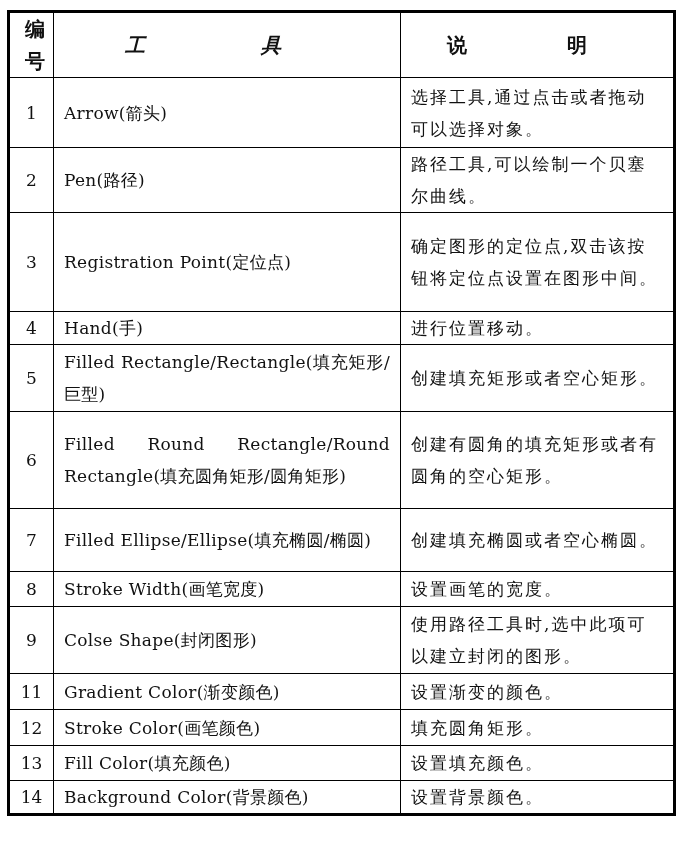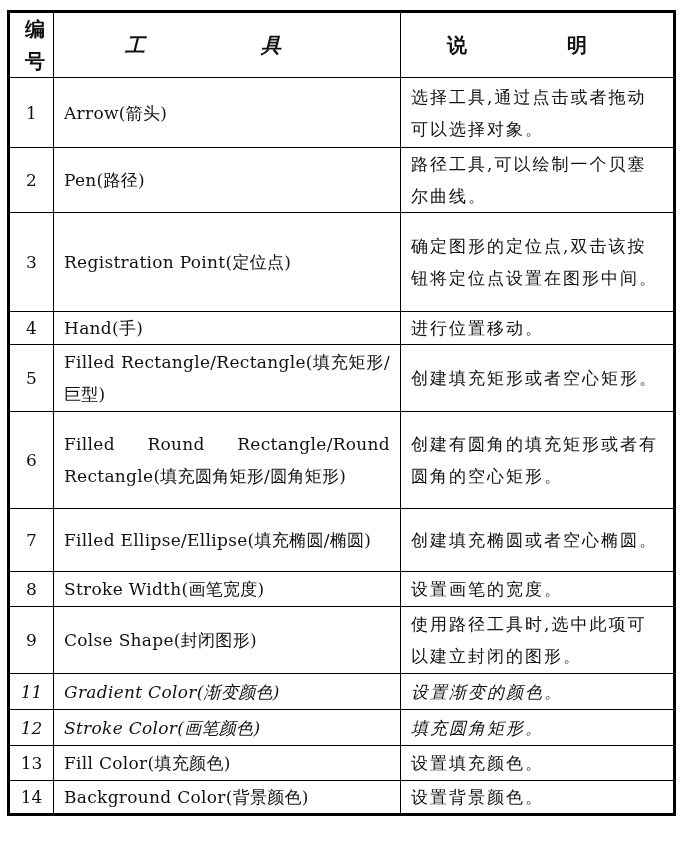--- a/index.html
+++ b/index.html
@@ -80,26 +80,26 @@
       <tr style="height: 35px;">
     <td class="num">8</td>
     <td class="tool">Stroke Width(画笔宽度)</td>
     <td class="desc">设置画笔的宽度。</td>
   </tr>
       <tr style="height: 67px;">
     <td class="num">9</td>
     <td class="tool">Colse Shape(封闭图形)</td>
     <td class="desc">使用路径工具时,选中此项可以建立封闭的图形。</td>
   </tr>
-      <tr style="height: 36px; font-style: italic;">
+      <tr style="height: 36px;">
     <td class="num">11</td>
     <td class="tool">Gradient Color(渐变颜色)</td>
     <td class="desc">设置渐变的颜色。</td>
   </tr>
-      <tr style="height: 36px; font-style: italic;">
+      <tr style="height: 36px;">
     <td class="num">12</td>
     <td class="tool">Stroke Color(画笔颜色)</td>
     <td class="desc">填充圆角矩形。</td>
   </tr>
       <tr style="height: 35px; padding-left: 48px;">
     <td class="num">13</td>
     <td class="tool">Fill Color(填充颜色)</td>
     <td class="desc">设置填充颜色。</td>
   </tr>
       <tr style="height: 33px;">

